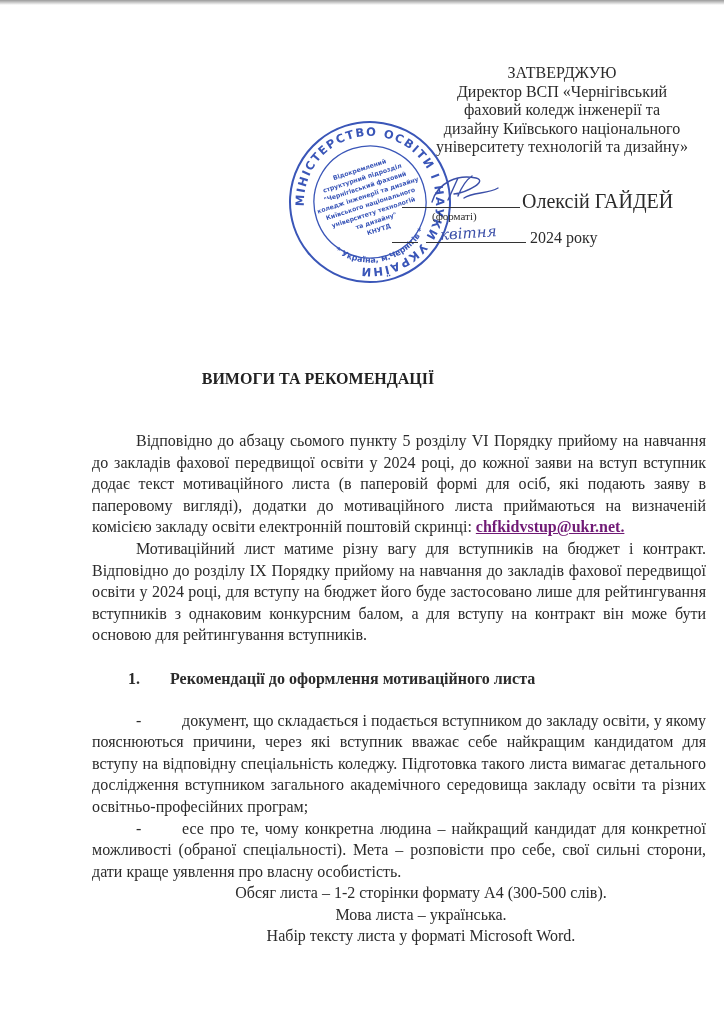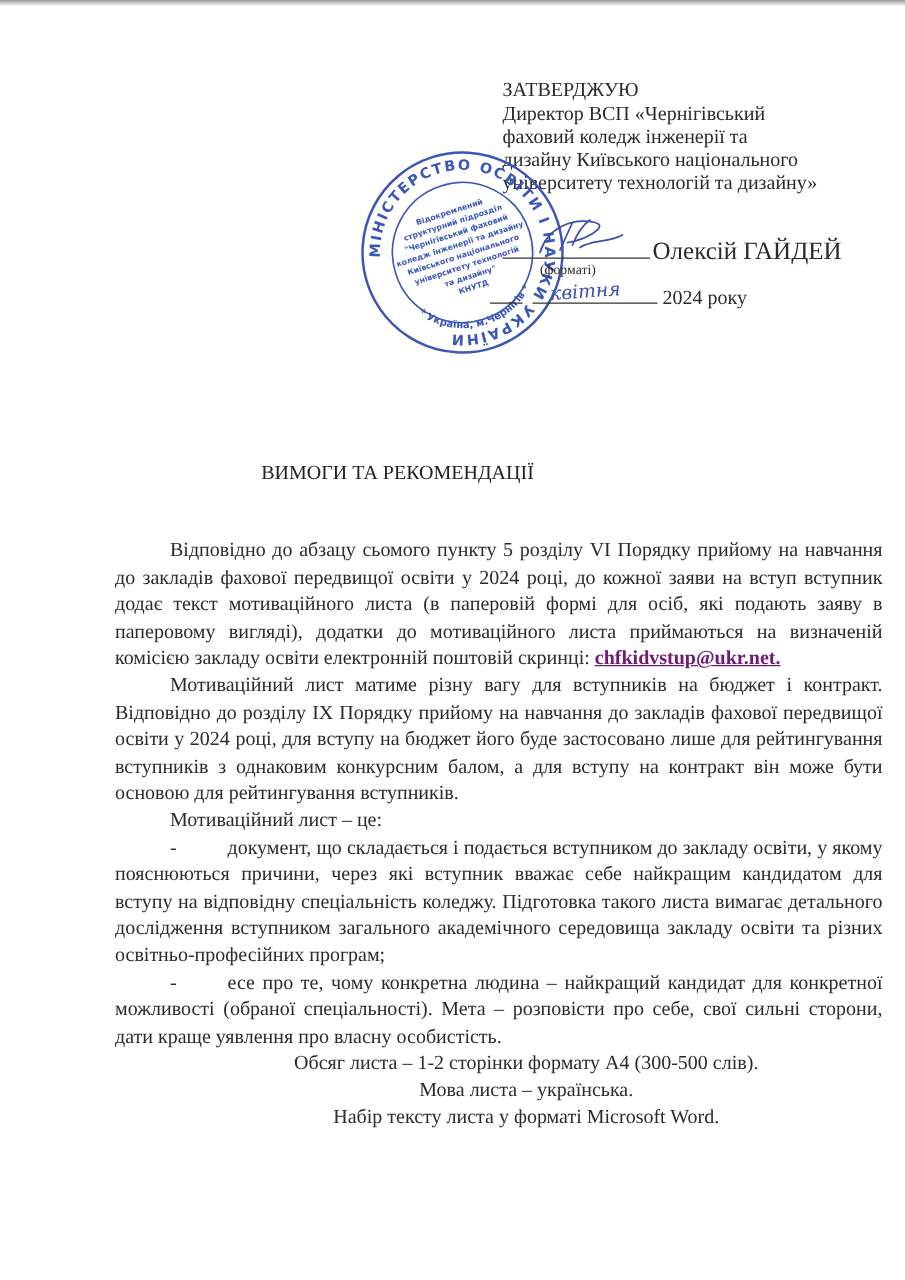--- a/index.html
+++ b/index.html
@@ -11,21 +11,21 @@
       position: relative;
     }
     .scan-edge {
       position: absolute; left: 0; top: 0; width: 724px; height: 5px;
       background: linear-gradient(#9a9a9a, #d6d6d6 60%, #ffffff);
     }
     .approval {
       position: absolute; left: 402px; top: 64px; width: 320px;
       font-size: 16px; line-height: 18.5px;
     }
-    .approval div { white-space: nowrap; }
+    .approval div { white-space: nowrap; text-align: center; }
     .sig-row {
       position: absolute; left: 402px; top: 190px; width: 320px; height: 20px;
       font-size: 20px; white-space: nowrap;
     }
     .sig-line {
       display: inline-block; width: 118px; border-bottom: 1px solid #333;
       vertical-align: baseline; margin-right: 2px; height: 14px;
     }
     .sig-caption {
       position: absolute; left: 432px; top: 210px;
@@ -43,21 +43,21 @@
       transform: rotate(-4deg);
     }
     .signature {
       position: absolute; left: 428px; top: 172px; width: 80px; height: 40px;
     }
     .stamp {
       position: absolute; left: 286px; top: 118px; width: 168px; height: 168px;
     }
     .title {
       position: absolute; left: 0; top: 368px; width: 636px; text-align: center;
-      font-weight: normal; font-size: 16px; line-height: 21px; color: #222;
+      font-weight: bold; font-size: 16px; line-height: 21px; color: #222;
     }
     .body {
       position: absolute; left: 92px; top: 430px; width: 614px;
       font-size: 16px; line-height: 21.6px; text-align: justify;
     }
     .body p { margin: 0; }
     .indent { text-indent: 44px; }
     .email { font-weight: bold; text-decoration: underline; color: #701a75; }
     .section-head {
       font-weight: bold; margin: 22px 0 20px 36px !important;
@@ -123,20 +123,20 @@
 </div>
 
 <div class="title">
   <div>ВИМОГИ ТА РЕКОМЕНДАЦІЇ</div>
 </div>
 
 <div class="body">
   <p class="indent"><span>Відповідно до абзацу сьомого пункту 5 розділу VI Порядку прийому на навчання до закладів фахової передвищої освіти у 2024 році, до кожної заяви на вступ вступник додає текст мотиваційного листа (в паперовій формі для осіб, які подають заяву в паперовому вигляді), додатки до мотиваційного листа приймаються на визначеній комісією закладу освіти електронній поштовій скринці:</span> <span class="email">chfkidvstup@ukr.net.</span></p>
   <p class="indent">Мотиваційний лист матиме різну вагу для вступників на бюджет і контракт. Відповідно до розділу IX Порядку прийому на навчання до закладів фахової передвищої освіти у 2024 році, для вступу на бюджет його буде застосовано лише для рейтингування вступників з однаковим конкурсним балом, а для вступу на контракт він може бути основою для рейтингування вступників.</p>
 
+  <p class="section-head"><span class="num">1.</span><span>Рекомендації до оформлення мотиваційного листа</span></p>
 
-  <p class="defn">Мотиваційний лист – це:</p>
   <p class="dash-item"><span class="dash">-</span><span>документ, що складається і подається вступником до закладу освіти, у якому пояснюються причини, через які вступник вважає себе найкращим кандидатом для  вступу на відповідну спеціальність коледжу. Підготовка такого листа вимагає детального дослідження вступником загального академічного середовища закладу освіти та різних освітньо-професійних програм;</span></p>
   <p class="dash-item"><span class="dash">-</span><span>есе про те, чому конкретна людина – найкращий кандидат для конкретної можливості (обраної спеціальності). Мета – розповісти про себе, свої сильні сторони, дати краще уявлення про власну особистість.</span></p>
   <p class="plain-indent">Обсяг листа – 1-2 сторінки формату А4 (300-500 слів).</p>
   <p class="plain-indent">Мова листа – українська.</p>
   <p class="plain-indent">Набір тексту листа у форматі Microsoft Word.</p>
 </div>
 
 </body></html>

